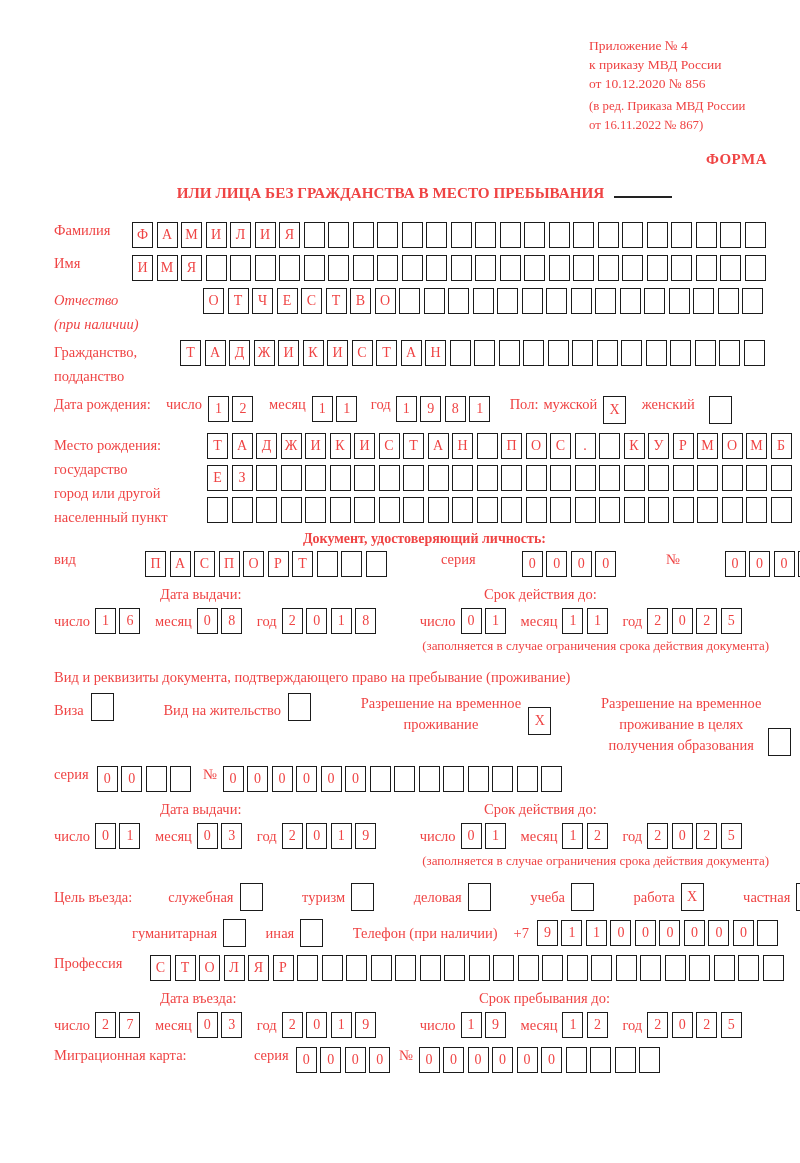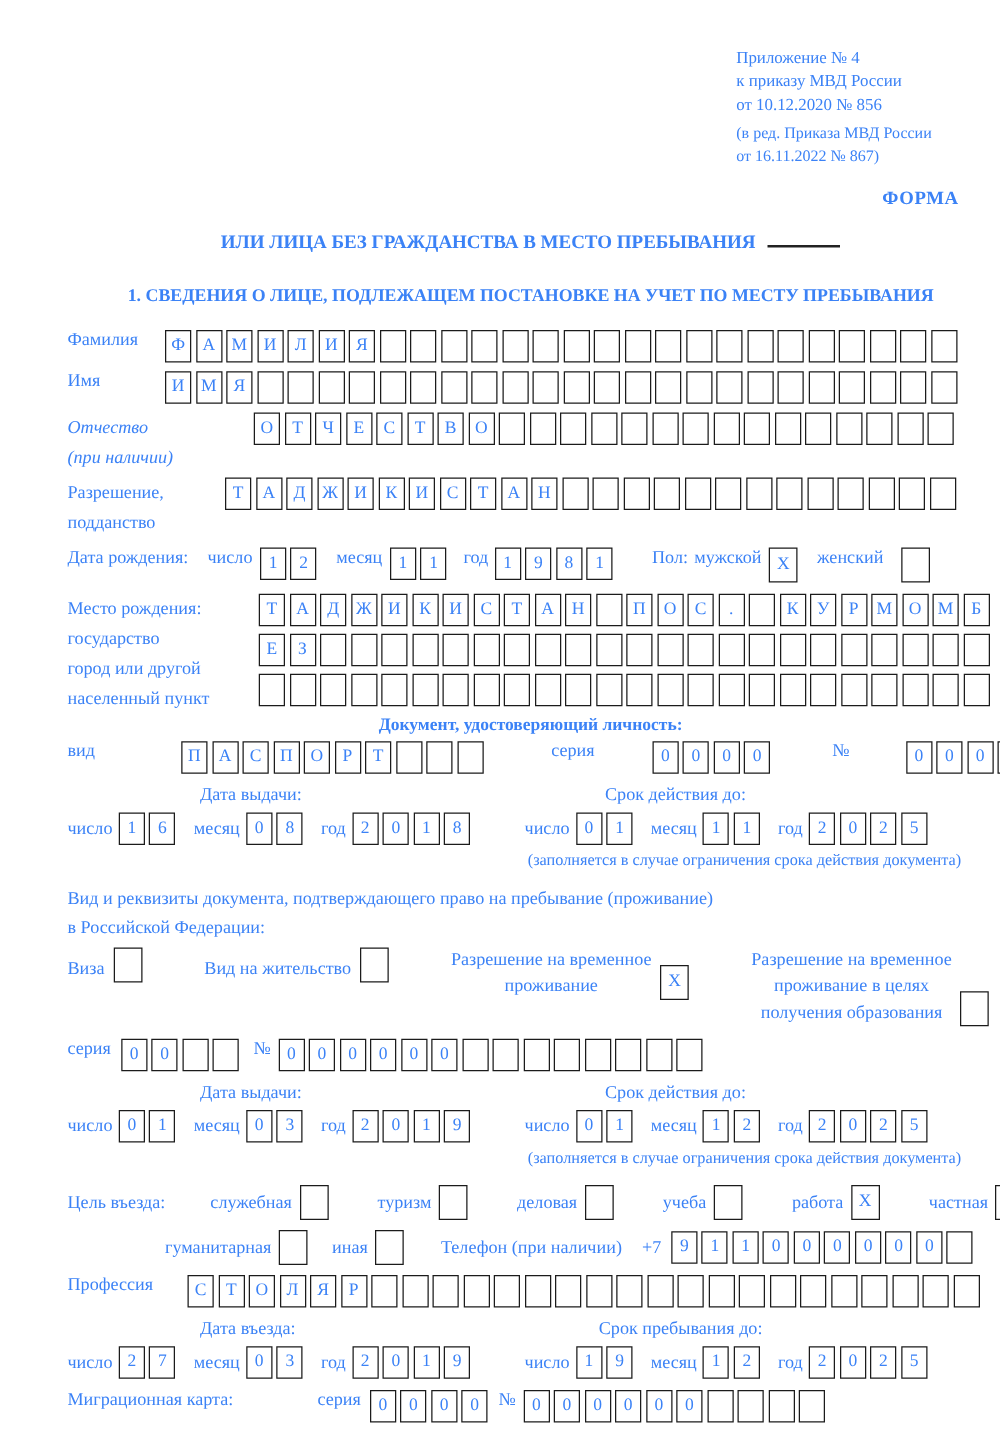--- a/index.html
+++ b/index.html
@@ -1,20 +1,20 @@
 <!DOCTYPE html>
 <html><head>
 <meta charset="utf-8">
 <style>
   html,body{margin:0;padding:0;background:#fff;}
   .page{
     width:800px;height:1163px;box-sizing:border-box;
     padding:36px 5px 10px 54px;overflow:hidden;position:relative;
     font-family:"Liberation Serif","DejaVu Serif",serif;
-    font-size:14.5px;color:#3b82f6;background:#fff;
+    font-size:14.5px;color:#ef4444;background:#fff;
   }
   .appendix{margin-left:auto;width:190px;margin-right:16px;font-size:13.5px;line-height:19px;}
   .appendix .small{font-size:12.8px;}
   .appendix .gap{margin-top:4px;}
   .forma{text-align:right;font-weight:bold;margin:16px 28px 0 0;font-size:15px;letter-spacing:.5px;}
   .title{text-align:center;font-weight:bold;font-size:15.2px;line-height:22px;margin-top:14px;}
   .title-underline{display:inline-block;width:58px;border-bottom:2px solid #222;height:14px;margin-left:10px;}
   .section-title{text-align:center;font-weight:bold;font-size:14.3px;margin-top:24px;}
 
   .frow{display:flex;align-items:flex-start;margin-top:7px;white-space:nowrap;}
@@ -61,21 +61,20 @@
     <div class="small gap">(в ред. Приказа МВД России</div>
     <div class="small">от 16.11.2022 № 867)</div>
   </div>
 
   <div class="forma">ФОРМА</div>
 
   <div class="title">
     <div><span>ИЛИ ЛИЦА БЕЗ ГРАЖДАНСТВА В МЕСТО ПРЕБЫВАНИЯ</span><span class="title-underline"></span></div>
   </div>
 
-  <div class="section-title">1. СВЕДЕНИЯ О ЛИЦЕ, ПОДЛЕЖАЩЕМ ПОСТАНОВКЕ НА УЧЕТ ПО МЕСТУ ПРЕБЫВАНИЯ</div>
 
   <div class="frow" style="margin-top:18px;">
     <span class="lbl" style="width:78px;">Фамилия</span>
     <span class="cells">
         <span class="cell">Ф</span>
         <span class="cell">А</span>
         <span class="cell">М</span>
         <span class="cell">И</span>
         <span class="cell">Л</span>
         <span class="cell">И</span>
@@ -161,21 +160,21 @@
         <span class="cell"></span>
         <span class="cell"></span>
         <span class="cell"></span>
         <span class="cell"></span>
         <span class="cell"></span>
       </span>
   </div>
 
   <div class="frow-top" style="margin-top:4px;">
     <span class="lbl lines" style="width:126px;">
-      <div>Разрешение,</div>
+      <div>Гражданство,</div>
       <div>подданство</div>
     </span>
     <span class="cells">
         <span class="cell">Т</span>
         <span class="cell">А</span>
         <span class="cell">Д</span>
         <span class="cell">Ж</span>
         <span class="cell">И</span>
         <span class="cell">К</span>
         <span class="cell">И</span>
@@ -211,21 +210,21 @@
         <span class="cell">1</span>
         <span class="cell">1</span>
       </span>
     <span class="lbl" style="margin:0 5px 0 10px;">год</span>
     <span class="cells">
         <span class="cell">1</span>
         <span class="cell">9</span>
         <span class="cell">8</span>
         <span class="cell">1</span>
       </span>
-    <span class="lbl" style="margin-left:28px;">Пол:</span>
+    <span class="lbl" style="margin-left:16px;">Пол:</span>
     <span class="lbl" style="margin-left:5px;">мужской</span>
     <span class="cell cb" style="margin-left:6px;">X</span>
     <span class="lbl" style="margin-left:12px;">женский</span>
     <span class="cell cb" style="margin-left:14px;"></span>
   </div>
 
   <div class="frow-top" style="margin-top:9px;">
     <span class="lbl lines" style="width:153px;line-height:25px;">
       <div>Место рождения:</div>
       <div>государство</div>
@@ -391,21 +390,20 @@
         <span class="cell">2</span>
         <span class="cell">0</span>
         <span class="cell">2</span>
         <span class="cell">5</span>
       </span>
   </div>
   <div class="footnote">(заполняется в случае ограничения срока действия документа)</div>
 
   <div class="intro">
     <div>Вид и реквизиты документа, подтверждающего право на пребывание (проживание)</div>
-    <div>в Российской Федерации:</div>
   </div>
 
   <div class="ropts">
     <span class="ropt">
       <span class="rlines">Виза</span>
       <span class="cell cb"></span>
     </span>
     <span class="ropt">
       <span class="rlines">Вид на жительство</span>
       <span class="cell cb"></span>

